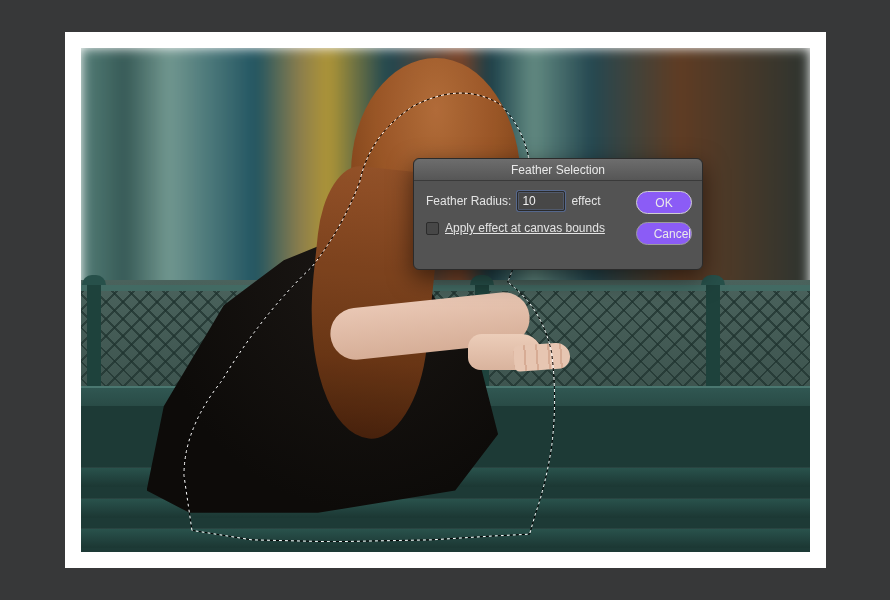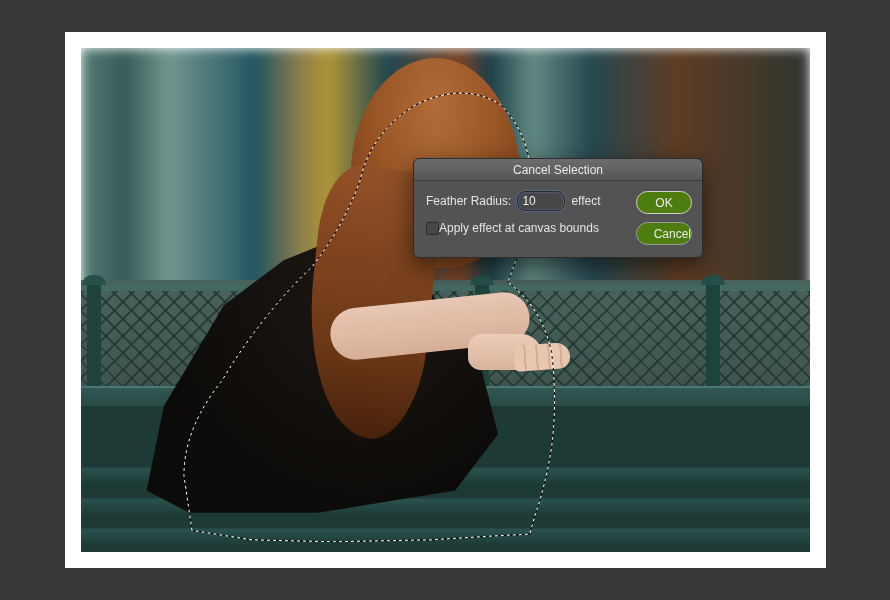--- a/index.html
+++ b/index.html
@@ -121,51 +121,51 @@
     .dlg-titlebar{
       height:22px;
       background:linear-gradient(#6d6d6d,#565656);
       border-bottom:1px solid #3a3a3a;
       border-radius:6px 6px 0 0;
       text-align:center;
       line-height:22px;
       font-size:12px; color:#e9e9e9;
     }
     .dlg-body{
-      display:flex; padding:10px 10px 12px 12px;
+      display:flex; padding:10px 10px 24px 12px;
     }
     .dlg-left{
       flex:1; font-size:12px; color:#e4e4e4;
     }
     .row{display:flex;align-items:center;gap:6px;margin-bottom:10px;}
     .row label{white-space:nowrap;}
     .num-input{
       width:48px; height:20px;
       background:#474747;
       border:1px solid #2a2a2a;
       box-shadow: inset 0 0 0 1px #7aa6ff33, 0 0 0 1px #5b8fff55;
-      border-radius:8px;
+      border-radius:2px;
       color:#f0f0f0; font-size:12px;
       padding:0 4px;
     }
     .chk{
-      display:flex;align-items:flex-end;
+      display:flex;align-items:flex-end;gap:6px;text-decoration:underline;
     }
     .chkbox{
       width:13px;height:13px;
       background:#474747;border:1px solid #2b2b2b;border-radius:2px;
       display:inline-block; flex:none;
     }
     .dlg-right{
       width:64px;
       display:flex;flex-direction:column;gap:8px;align-items:stretch;
       padding-left:8px;
     }
     .ps-btn{
-      background:#4d7c0f;
+      background:#8b5cf6;
       border:1.5px solid #cfcfcf;
       color:#eaeaea;
       height:23px;
       border-radius:12px;
       font-size:12px;
       cursor:pointer;
     }
     .ps-btn.secondary{border-color:#9c9c9c;text-align:right;}
   </style>
 </head>
@@ -199,21 +199,21 @@
                L360 494 L300 498 L200 500 L120 498 Z" fill="none" stroke="#fff" stroke-width="1" stroke-dasharray="3 3"></path>
       <path d="M60 488 L52 430 Q52 380 90 330 Q130 260 180 210 Q210 170 228 120
                Q238 70 282 40 Q330 14 368 38 Q398 68 400 120 Q396 176 376 226
                Q410 252 420 300 Q426 350 420 400 Q414 440 404 470 L398 492
                L360 494 L300 498 L200 500 L120 498 Z" fill="none" stroke="#000" stroke-width="1" stroke-dasharray="3 3" stroke-dashoffset="3"></path>
     </svg>
   </div>
 </div>
 
 <div class="dialog">
-  <div class="dlg-titlebar">Cancel Selection</div>
+  <div class="dlg-titlebar">Feather Selection</div>
   <div class="dlg-body">
     <div class="dlg-left">
       <div class="row">
         <label>Feather Radius:</label>
         <input class="num-input" value="10" style="">
         <span>effect</span>
       </div>
       <div class="chk">
         <span class="chkbox"></span>
         <span>Apply effect at canvas bounds</span>

